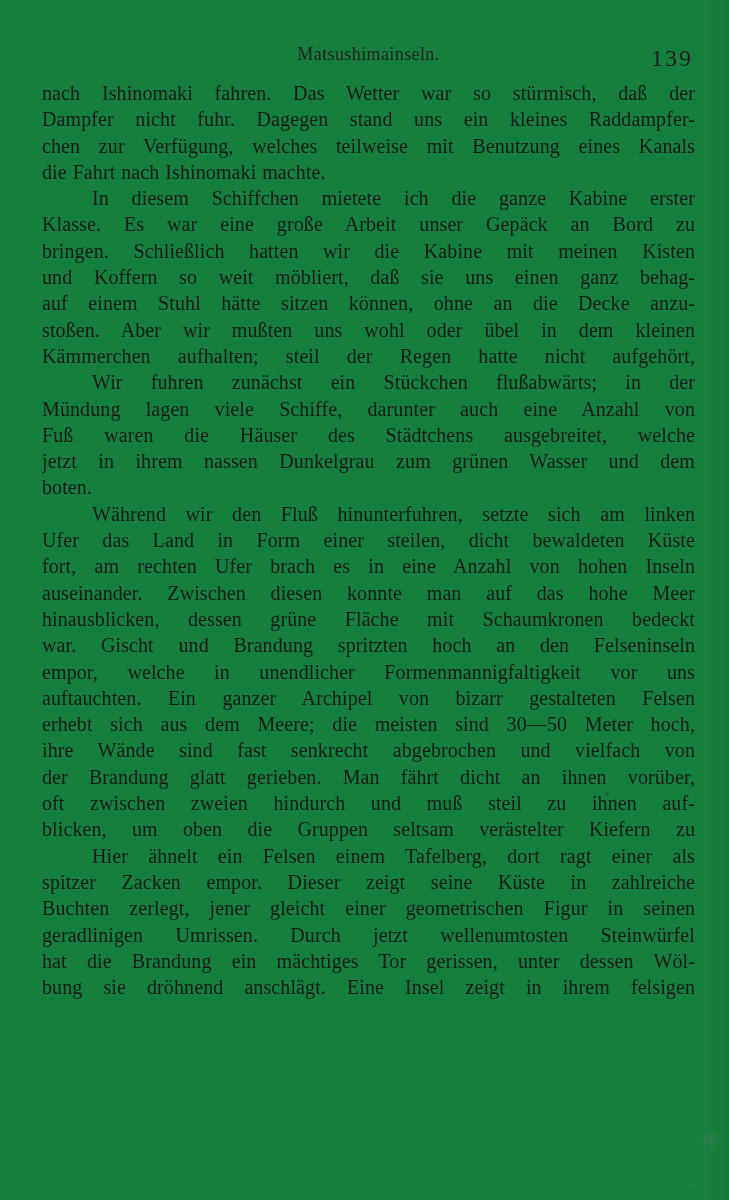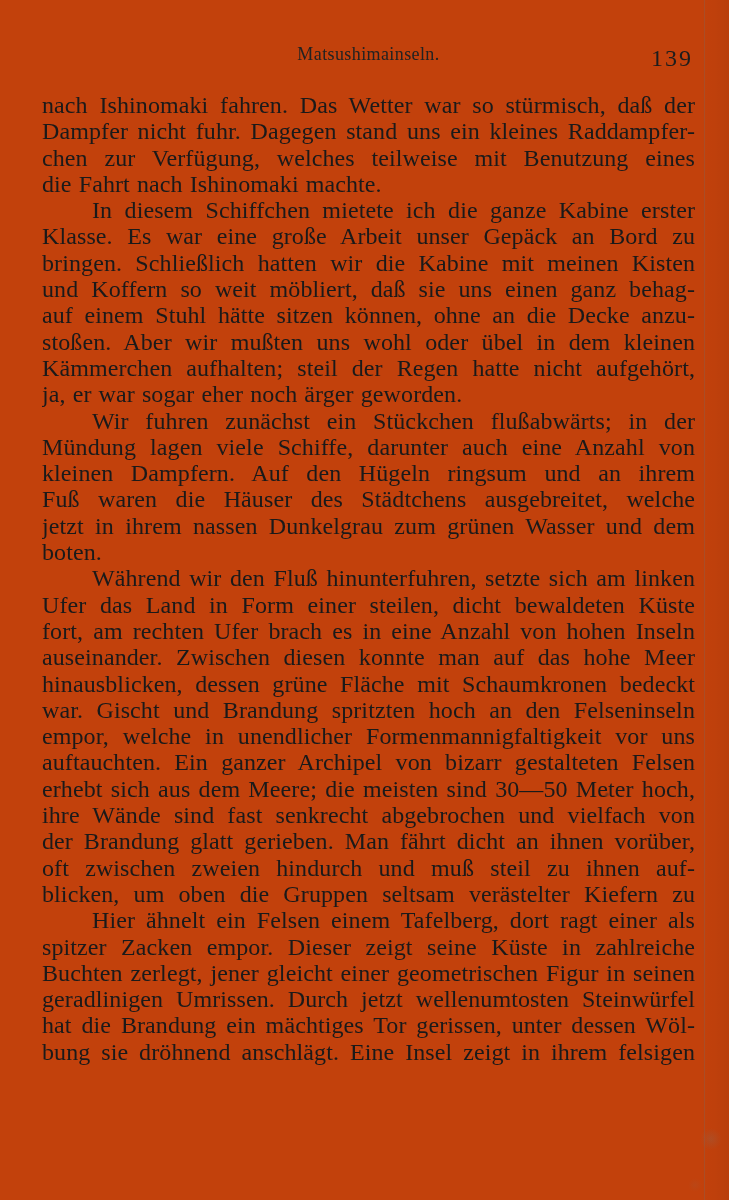--- a/index.html
+++ b/index.html
@@ -5,21 +5,21 @@
   html, body {
     margin: 0;
     padding: 0;
     background: #e8e6e2;
   }
   .page {
     position: relative;
     width: 729px;
     height: 1200px;
     margin: 0 auto;
-    background: #c2410c;
+    background: #15803d;
     overflow: hidden;
     font-family: "Liberation Serif", "DejaVu Serif", serif;
     color: #1a1a1a;
   }
   
   .edge-shade {
     position: absolute;
     top: 0;
     right: 0;
     width: 29px;
@@ -74,24 +74,24 @@
     position: absolute;
     right: 2px;
     top: 1px;
     font-size: 24px;
     letter-spacing: 2px;
     color: #1d1d1d;
   }
 
   .text-block {
     position: absolute;
-    top: 92px;
+    top: 80px;
     left: 42px;
     width: 653px;
-    font-size: 24px;
+    font-size: 20px;
     line-height: 26.3px;
     word-spacing: 0.04em;
     letter-spacing: 0.1px;
   }
   .line {
     text-align: justify;
     text-align-last: justify;
     white-space: normal;
     height: 26.3px;
     overflow: hidden;
@@ -118,24 +118,22 @@
       <div class="line">Dampfer nicht fuhr. Dagegen stand uns ein kleines Raddampfer-</div>
       <div class="line">chen zur Verfügung, welches teilweise mit Benutzung eines Kanals</div>
       <div class="line para-end">die Fahrt nach Ishinomaki machte.</div>
       <div class="line indent">In diesem Schiffchen mietete ich die ganze Kabine erster</div>
       <div class="line">Klasse. Es war eine große Arbeit unser Gepäck an Bord zu</div>
       <div class="line">bringen. Schließlich hatten wir die Kabine mit meinen Kisten</div>
       <div class="line">und Koffern so weit möbliert, daß sie uns einen ganz behag-</div>
       <div class="line">auf einem Stuhl hätte sitzen können, ohne an die Decke anzu-</div>
       <div class="line">stoßen. Aber wir mußten uns wohl oder übel in dem kleinen</div>
       <div class="line">Kämmerchen aufhalten; steil der Regen hatte nicht aufgehört,</div>
-      <div class="line para-end">ja, er war sogar eher noch ärger geworden.</div>
       <div class="line indent">Wir fuhren zunächst ein Stückchen flußabwärts; in der</div>
       <div class="line">Mündung lagen viele Schiffe, darunter auch eine Anzahl von</div>
-      <div class="line">kleinen Dampfern. Auf den Hügeln ringsum und an ihrem</div>
       <div class="line">Fuß waren die Häuser des Städtchens ausgebreitet, welche</div>
       <div class="line">jetzt in ihrem nassen Dunkelgrau zum grünen Wasser und dem</div>
       <div class="line para-end">boten.</div>
       <div class="line indent">Während wir den Fluß hinunterfuhren, setzte sich am linken</div>
       <div class="line">Ufer das Land in Form einer steilen, dicht bewaldeten Küste</div>
       <div class="line">fort, am rechten Ufer brach es in eine Anzahl von hohen Inseln</div>
       <div class="line">auseinander. Zwischen diesen konnte man auf das hohe Meer</div>
       <div class="line">hinausblicken, dessen grüne Fläche mit Schaumkronen bedeckt</div>
       <div class="line">war. Gischt und Brandung spritzten hoch an den Felseninseln</div>
       <div class="line">empor, welche in unendlicher Formenmannigfaltigkeit vor uns</div>

